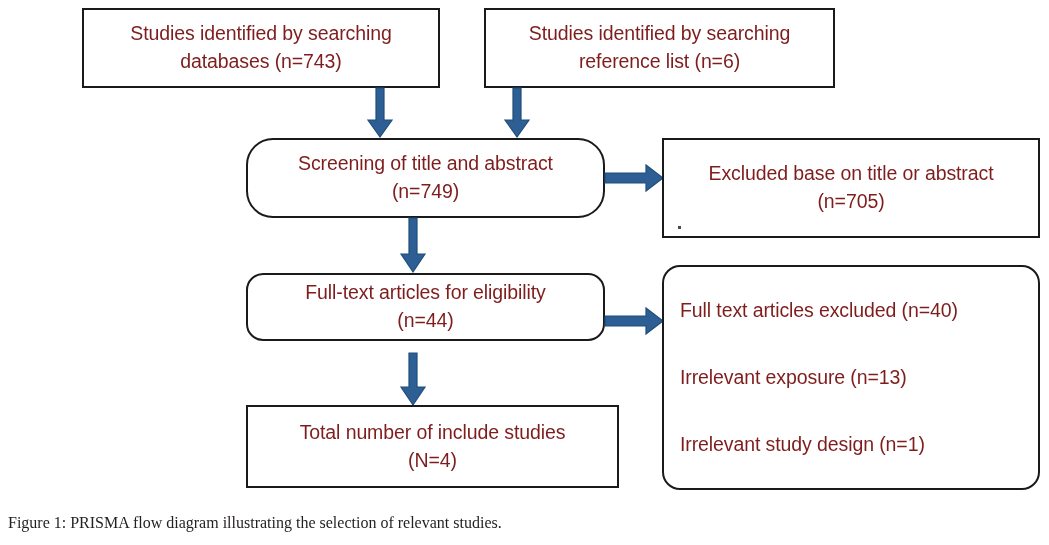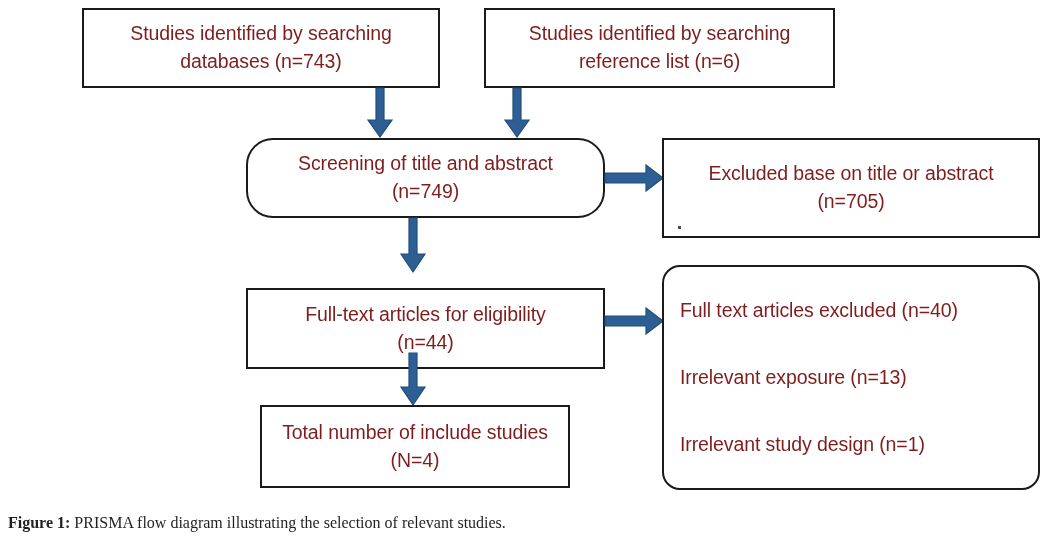--- a/index.html
+++ b/index.html
@@ -79,21 +79,21 @@
     left: 8px;
     top: 513px;
     width: 1030px;
     font-family: "Liberation Serif", serif;
     font-size: 16px;
     color: #231f20;
     line-height: 1.2;
     white-space: nowrap;
   }
   #caption .cap-label {
-    font-weight: bold;
+    font-weight: normal;
   }
 </style>
 </head>
 <body>
 
 <div id="page">
 
   <div class="node" style="left:82px; top:8px; width:358px; height:80px;">
     <span class="ln">Studies identified by searching</span>
     <span class="ln">databases (n=743)</span>
@@ -132,21 +132,21 @@
     <span class="ln">(n=705)</span>
     <span class="stray-dot"></span>
   </div>
 
   <div class="arrow" style="left:400px; top:218px; width:26px; height:55px;">
     <svg width="26" height="55" viewBox="0 0 26 55">
       <polygon points="9,0 17,0 17,36 25,36 13,54 1,36 9,36" fill="#2e5f94" stroke="#1f4e79" stroke-width="1.2" stroke-linejoin="miter"></polygon>
     </svg>
   </div>
 
-  <div class="node" style="left:246px; top:288px; width:359px; height:81px;">
+  <div class="node" style="left:246px; top:273px; width:359px; height:68px;border-radius:17px;">
     <span class="ln">Full-text articles for eligibility</span>
     <span class="ln">(n=44)</span>
   </div>
 
   <div class="arrow" style="left:605px; top:307px; width:59px; height:28px;">
     <svg width="59" height="28" viewBox="0 0 59 28">
       <polygon points="0,9 41,9 41,1 58,14 41,27 41,19 0,19" fill="#2e5f94" stroke="#1f4e79" stroke-width="1.2" stroke-linejoin="miter"></polygon>
     </svg>
   </div>
 
@@ -155,21 +155,21 @@
     <span class="ln">Irrelevant exposure (n=13)</span>
     <span class="ln">Irrelevant study design (n=1)</span>
   </div>
 
   <div class="arrow" style="left:400px; top:353px; width:26px; height:53px;">
     <svg width="26" height="53" viewBox="0 0 26 53">
       <polygon points="9,0 17,0 17,34 25,34 13,52 1,34 9,34" fill="#2e5f94" stroke="#1f4e79" stroke-width="1.2" stroke-linejoin="miter"></polygon>
     </svg>
   </div>
 
-  <div class="node" style="left:260px; top:405px; width:310px; height:83px;">
+  <div class="node" style="left:246px; top:405px; width:373px; height:83px;">
     <span class="ln">Total number of include studies</span>
     <span class="ln">(N=4)</span>
   </div>
 
   <div id="caption">
     <span class="cap-label">Figure 1:</span><span class="cap-body"> PRISMA flow diagram illustrating the selection of relevant studies.</span>
   </div>
 
 </div>
 

